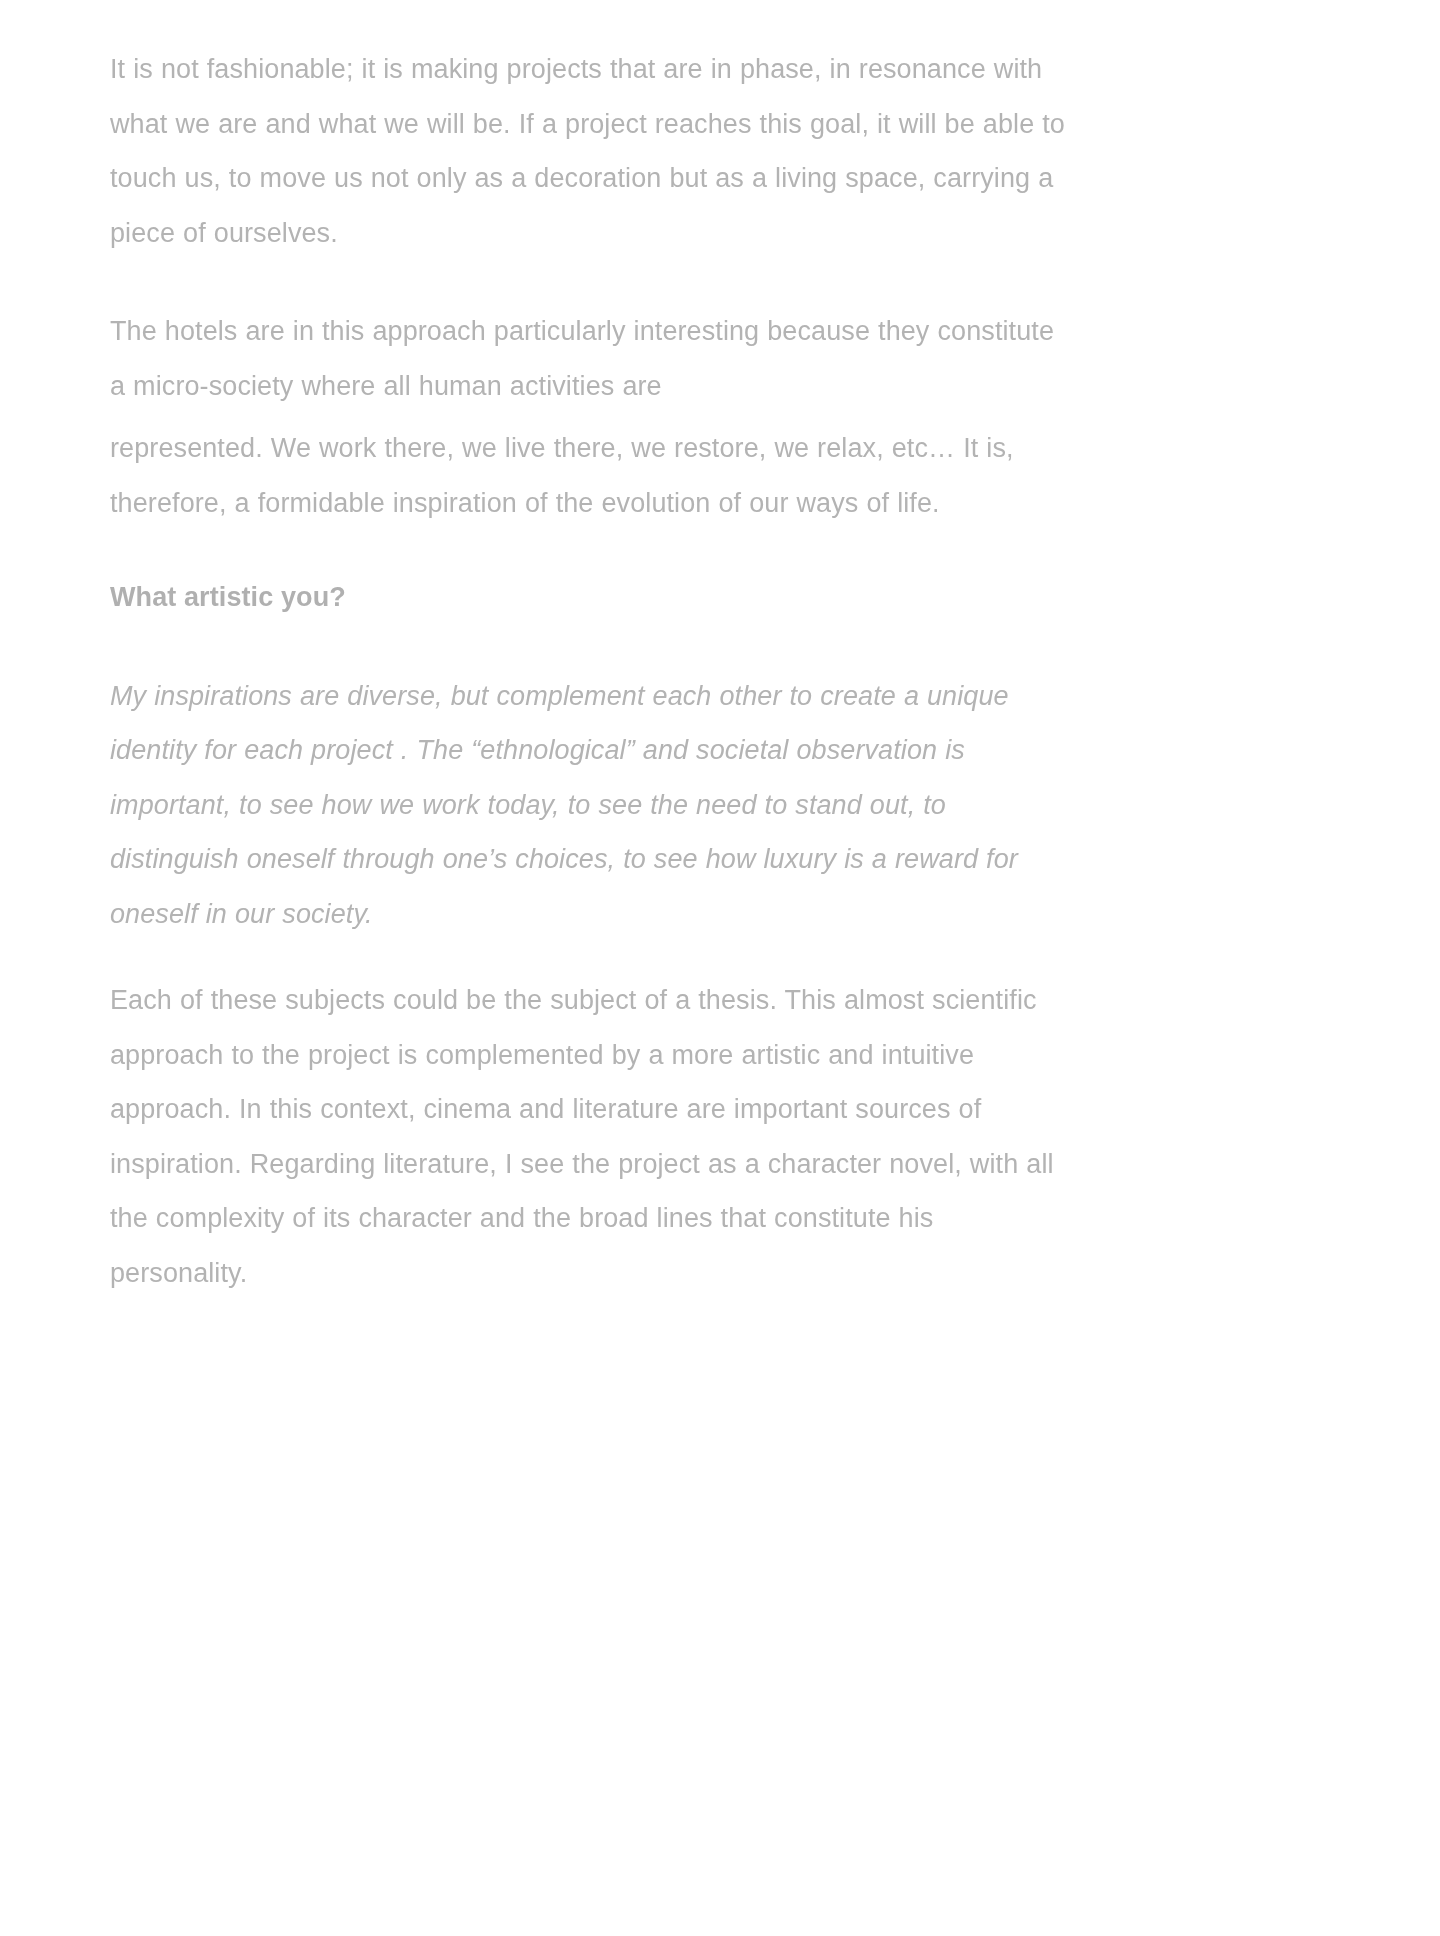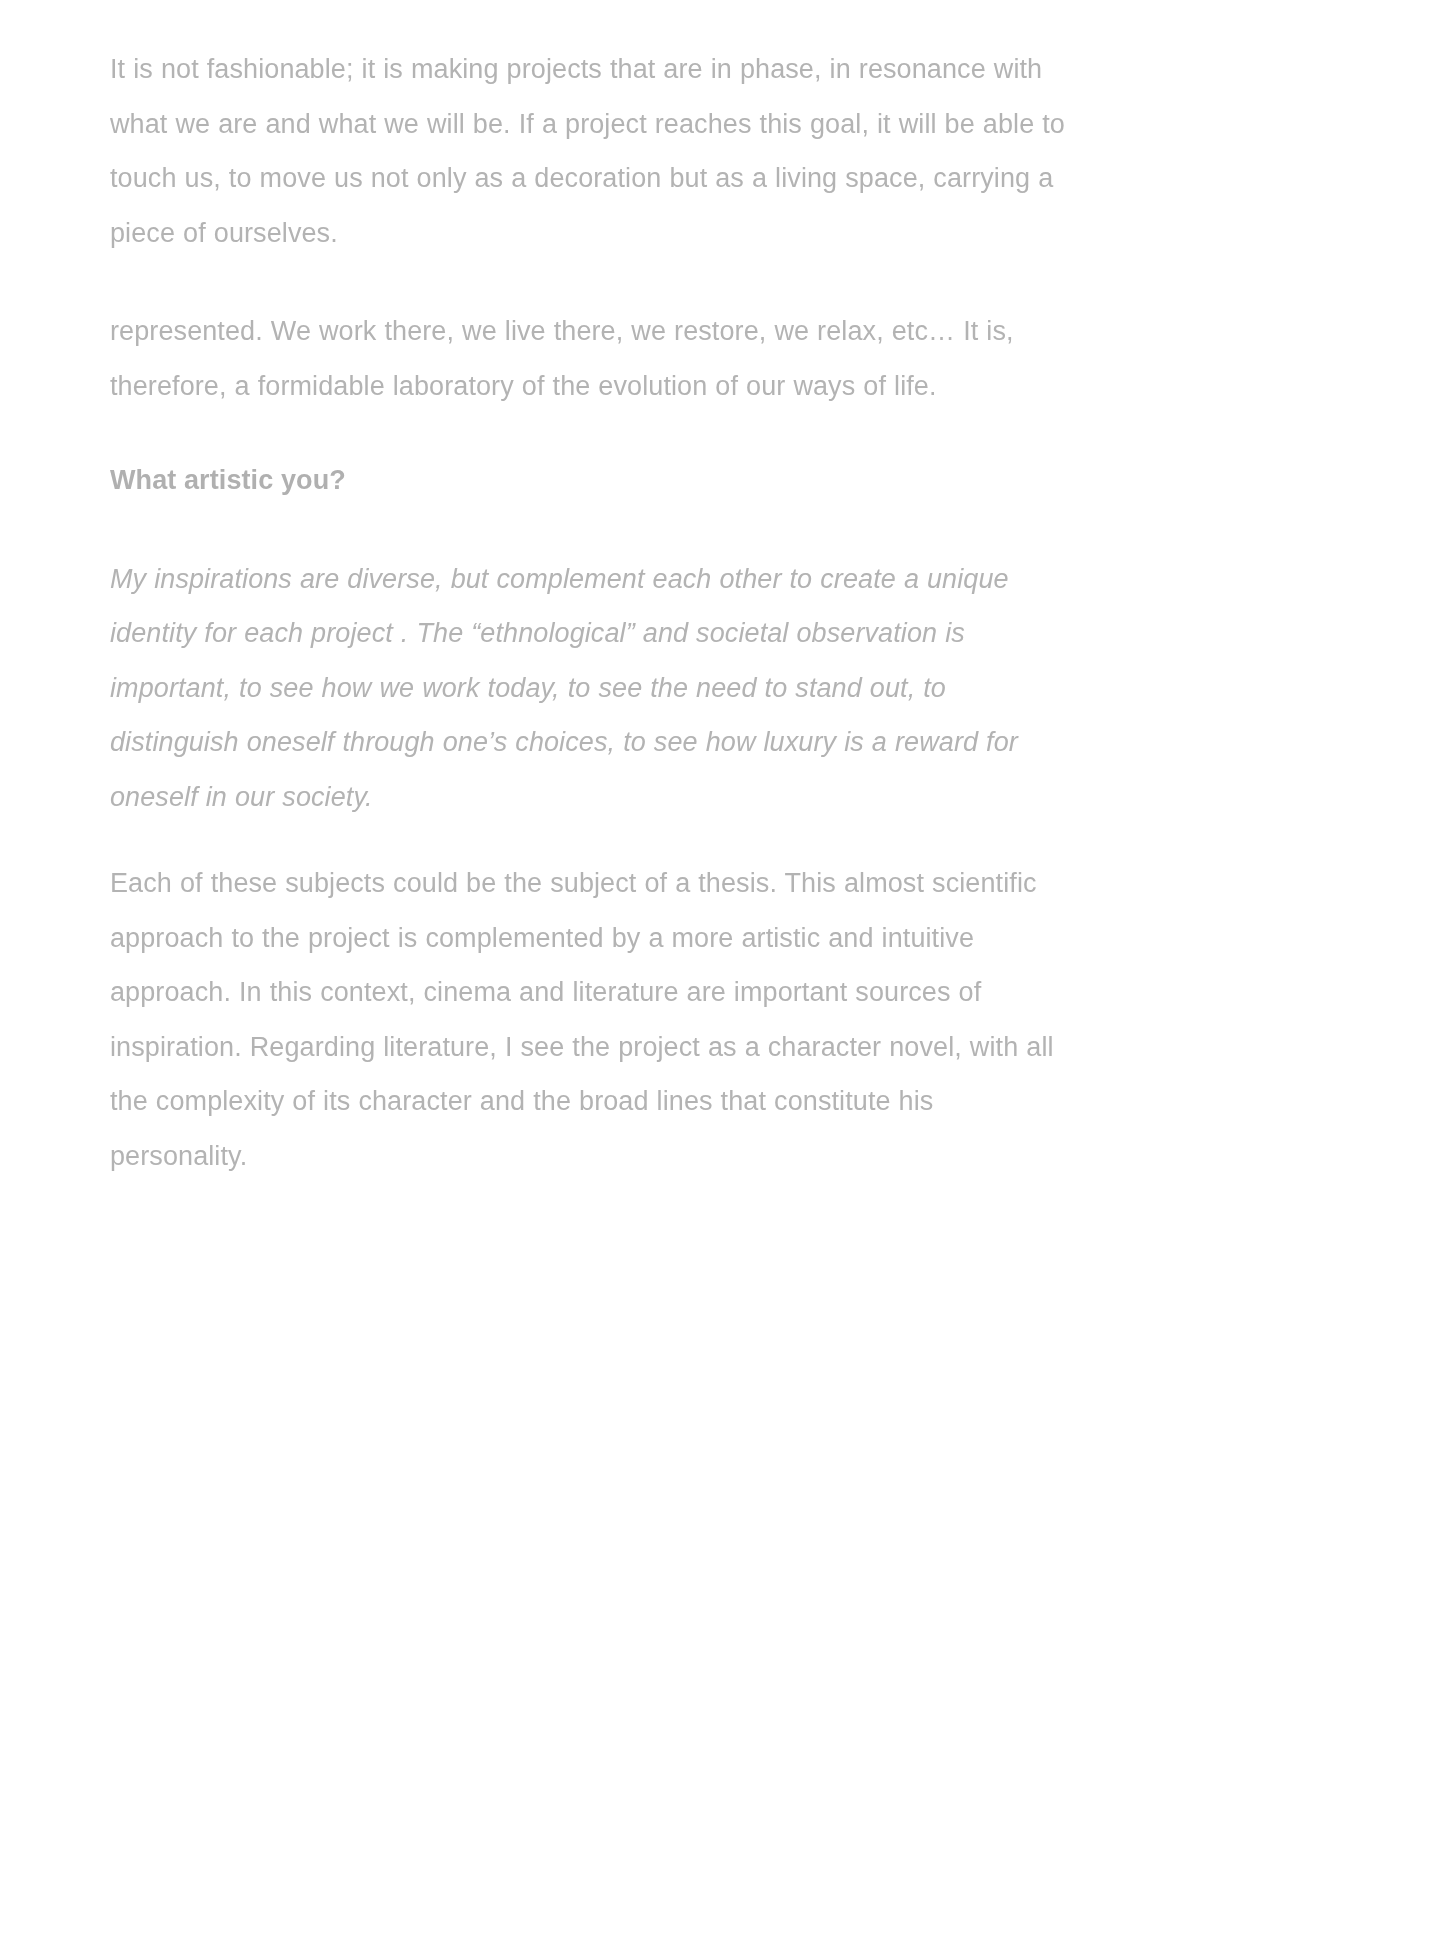--- a/index.html
+++ b/index.html
@@ -50,22 +50,23 @@
   .para.p4  { margin-bottom: 0; }
 </style>
 </head>
 <body>
 
 <div class="page">
   <div class="content">
 
     <p class="para p1">It is not fashionable; it is making projects that are in phase, in resonance with what we are and what we will be. If a project reaches this goal, it will be able to touch us, to move us not only as a decoration but as a living space, carrying a piece of ourselves.</p>
 
+    <p class="para p2a">The hotels are in this approach particularly interesting because they constitute a micro-society where all human activities are</p>
 
-    <p class="para p2b">represented. We work there, we live there, we restore, we relax, etc… It is, therefore, a formidable laboratory of the evolution of our ways of life.</p>
+    <p class="para p2b">represented. We work there, we live there, we restore, we relax, etc… It is, therefore, a formidable inspiration of the evolution of our ways of life.</p>
 
     <p class="heading">What artistic you?</p>
 
     <p class="para p3">My inspirations are diverse, but complement each other to create a unique identity for each project . The “ethnological” and societal observation is important, to see how we work today, to see the need to stand out, to distinguish oneself through one’s choices, to see how luxury is a reward for oneself in our society.</p>
 
     <p class="para p4">Each of these subjects could be the subject of a thesis. This almost scientific approach to the project is complemented by a more artistic and intuitive approach. In this context, cinema and literature are important sources of inspiration. Regarding literature, I see the project as a character novel, with all the complexity of its character and the broad lines that constitute his personality.</p>
 
   </div>
 </div>
 

